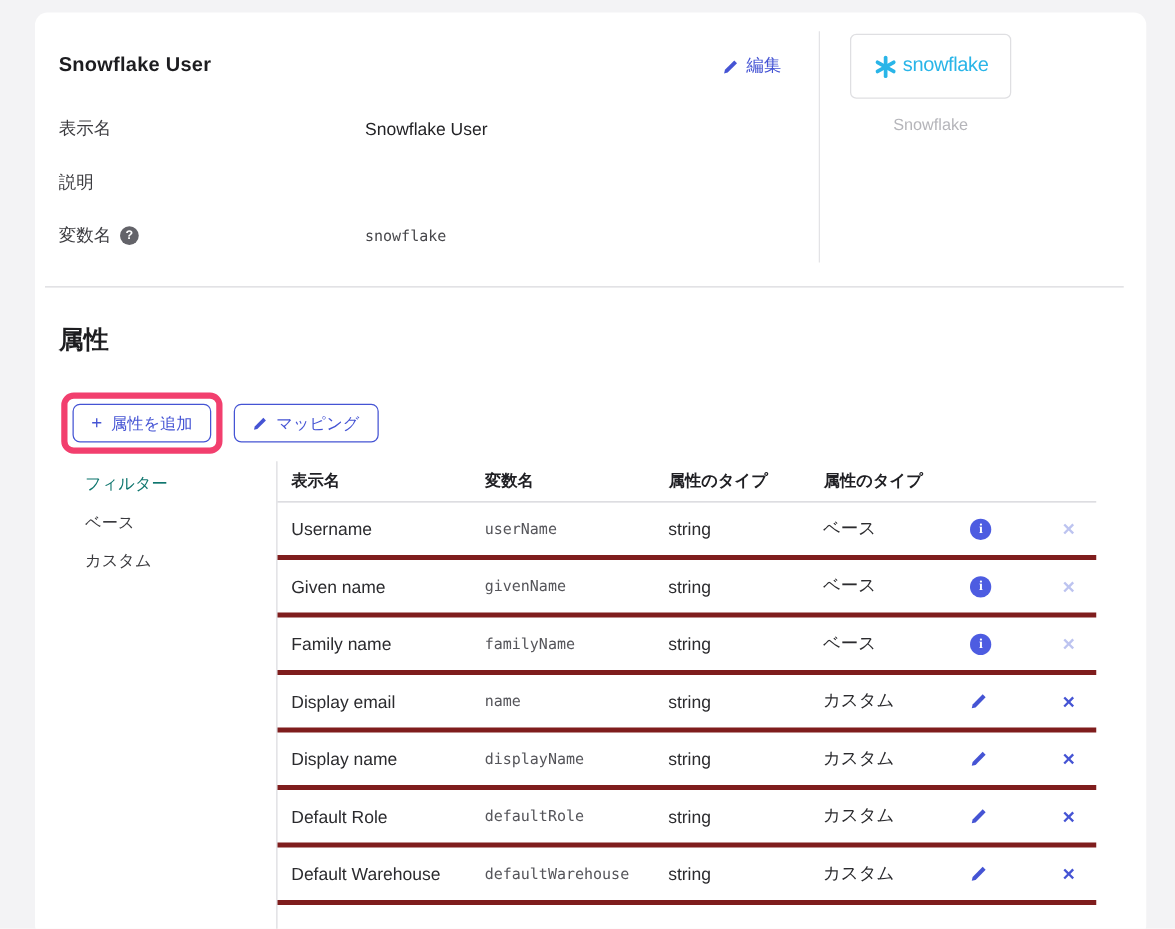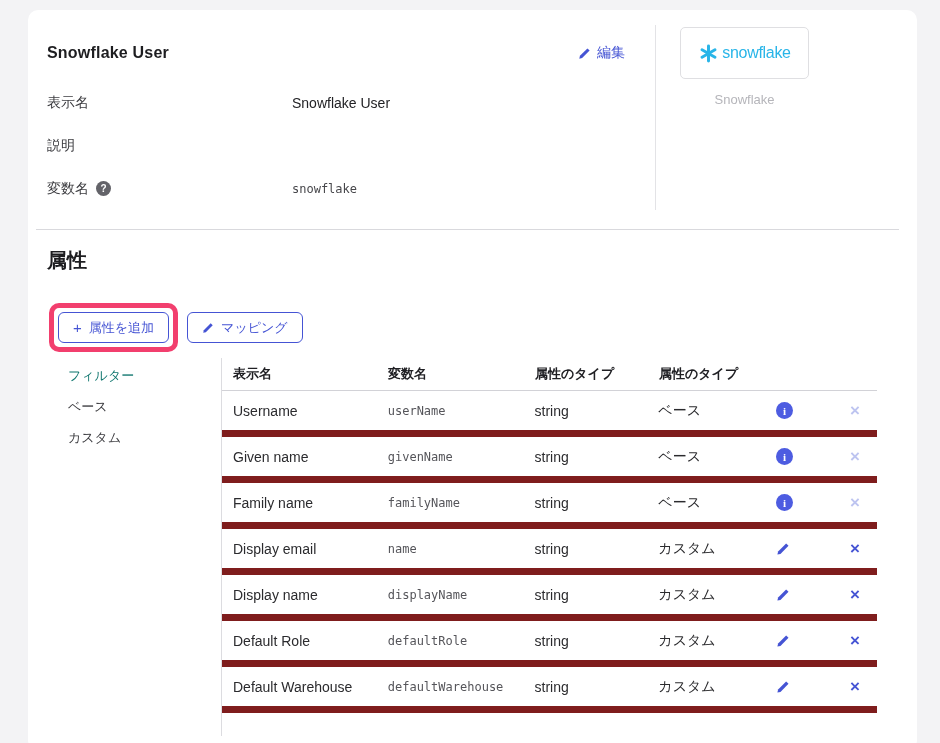--- a/index.html
+++ b/index.html
@@ -45,21 +45,21 @@
     height: 52px; border: 1px solid #dfdfe2; border-radius: 5px; background: #fff;
     display: flex; align-items: center; justify-content: center; gap: 3px;
   }
   .logo-text { color: #29b5e8; font-size: 16px; font-weight: 500; letter-spacing: -0.3px; }
   .logo-caption { margin-top: 13px; text-align: center; font-size: 13px; color: #b5b5ba; }
 
   .section-divider { border: none; border-top: 1px solid #d9d9dd; margin: 0 18px 0 8px; }
 
   
   .attrs { padding-left: 19px; }
-  .attrs-heading { font-size: 20px; font-weight: bold; color: #1d1d20; margin-top: 17px; }
+  .attrs-heading { font-size: 20px; font-weight: bold; color: #1d1d20; margin-top: 28px; }
   .btn-row { display: flex; align-items: center; margin-top: 29px; }
   .annotation-box {
     display: inline-block; border: 5px solid #f23f6e; border-radius: 10px;
     padding: 4px; margin-left: 2px;
   }
   .btn {
     display: inline-flex; align-items: center; gap: 7px;
     height: 31px; padding: 0 14px;
     background: #ffffff; border: 1px solid #4554d4; border-radius: 6px;
     color: #4554d4; font-size: 13px; cursor: pointer;
@@ -72,21 +72,21 @@
 
   .filters { width: 164px; margin-left: 10px; padding-top: 2px; font-size: 13px; }
   .filter-item { height: 31px; display: flex; align-items: center; padding-left: 11px; color: #3a3a3e; }
   .filter-item.header { cursor: default; color: #0f766e; }
   .filter-item.option { cursor: pointer; }
   .filter-item.selected { background: #edeffa; }
 
   .table { width: 656px; border-left: 1px solid #dcdce0; min-height: 378px; }
   .thead { display: flex; height: 33px; align-items: center; border-bottom: 1px solid #d2d2d7; }
   .th { font-size: 13px; font-weight: bold; color: #202024; padding-left: 11px; }
-  .tr { display: flex; height: 46px; align-items: center; border-bottom: 7px solid #7f1d1d; }
+  .tr { display: flex; height: 46px; align-items: center; border-bottom: 4px solid #7f1d1d; }
   .tr.empty { height: 23px; border-bottom: none; }
   .td { padding-left: 11px; font-size: 14px; color: #2b2b2e; }
   .c1 { width: 155px; } .c2 { width: 147px; } .c3 { width: 124px; } .c4 { width: 112px; }
   .c-act { width: 118px; display: flex; align-items: center; justify-content: space-between; padding: 0 17px; }
   .td.var { font-family: "DejaVu Sans Mono", "Liberation Mono", monospace; font-size: 12px; color: #55555a; }
   .td.name { font-size: 14px; }
 
   .info-icon {
     width: 17px; height: 17px; border-radius: 50%;
     background: #4d5ce1; color: #ffffff;

